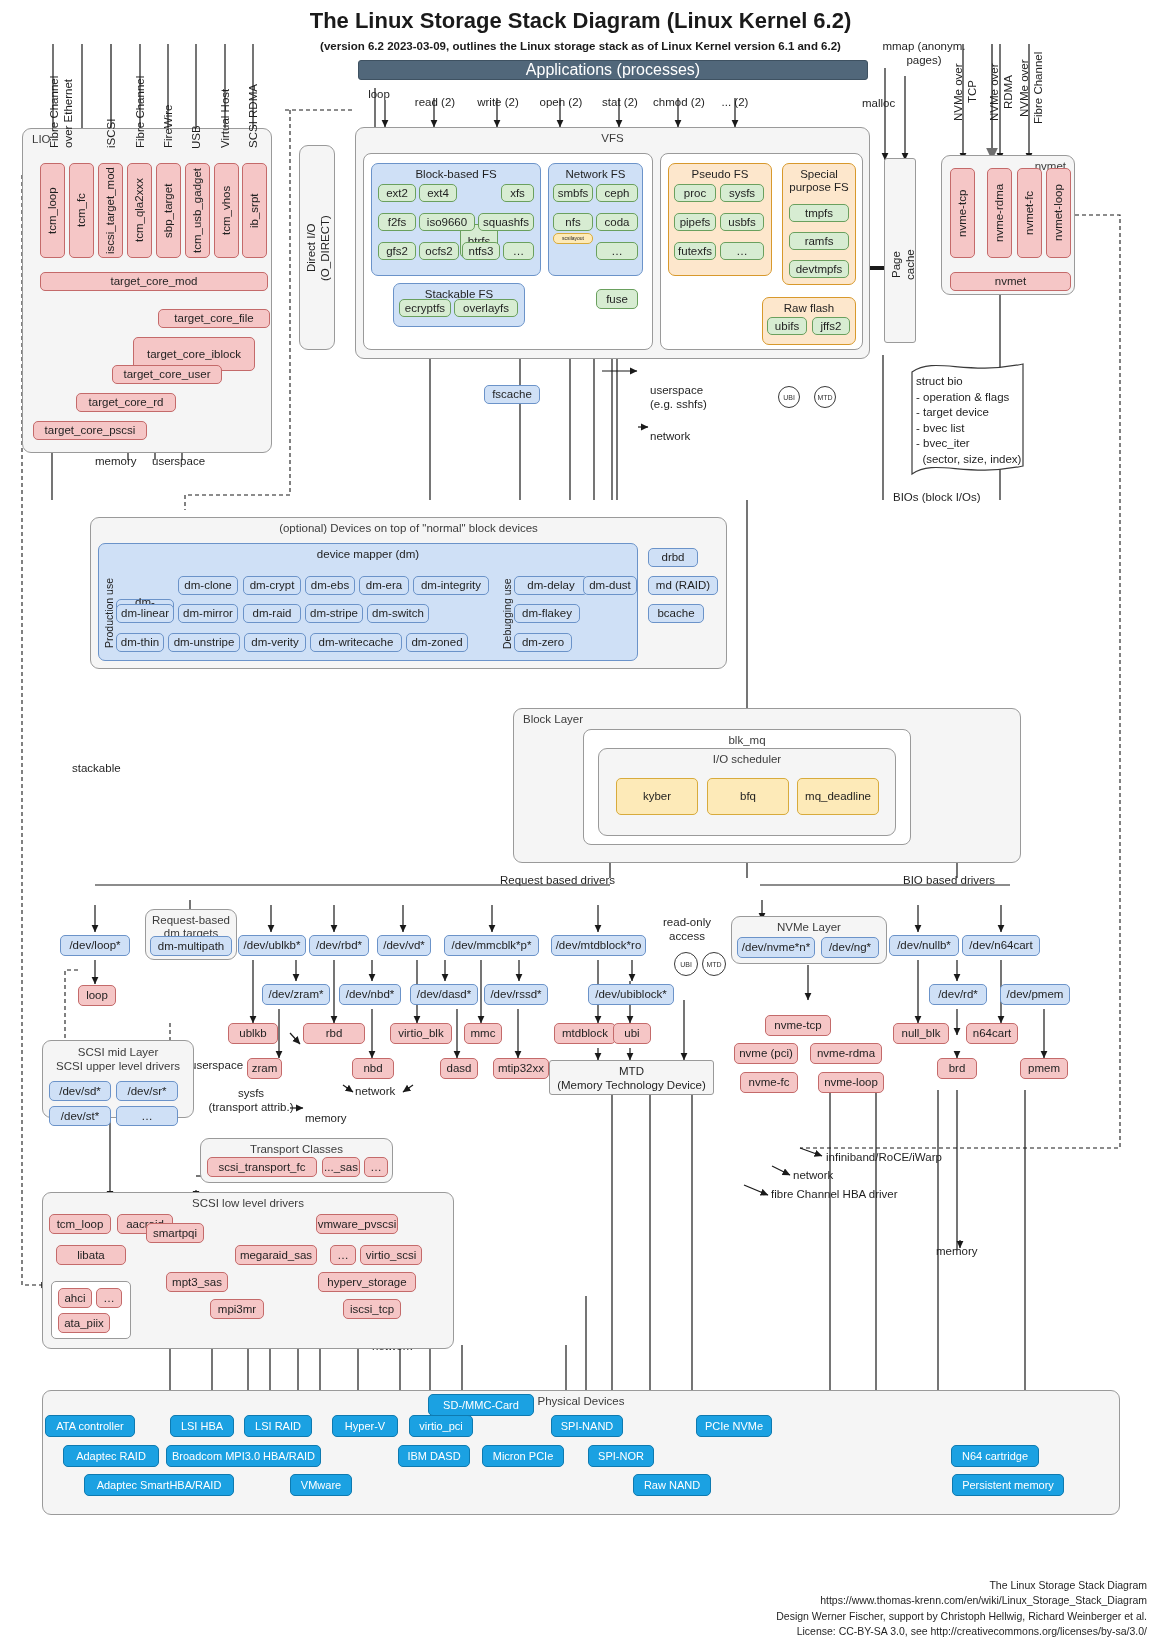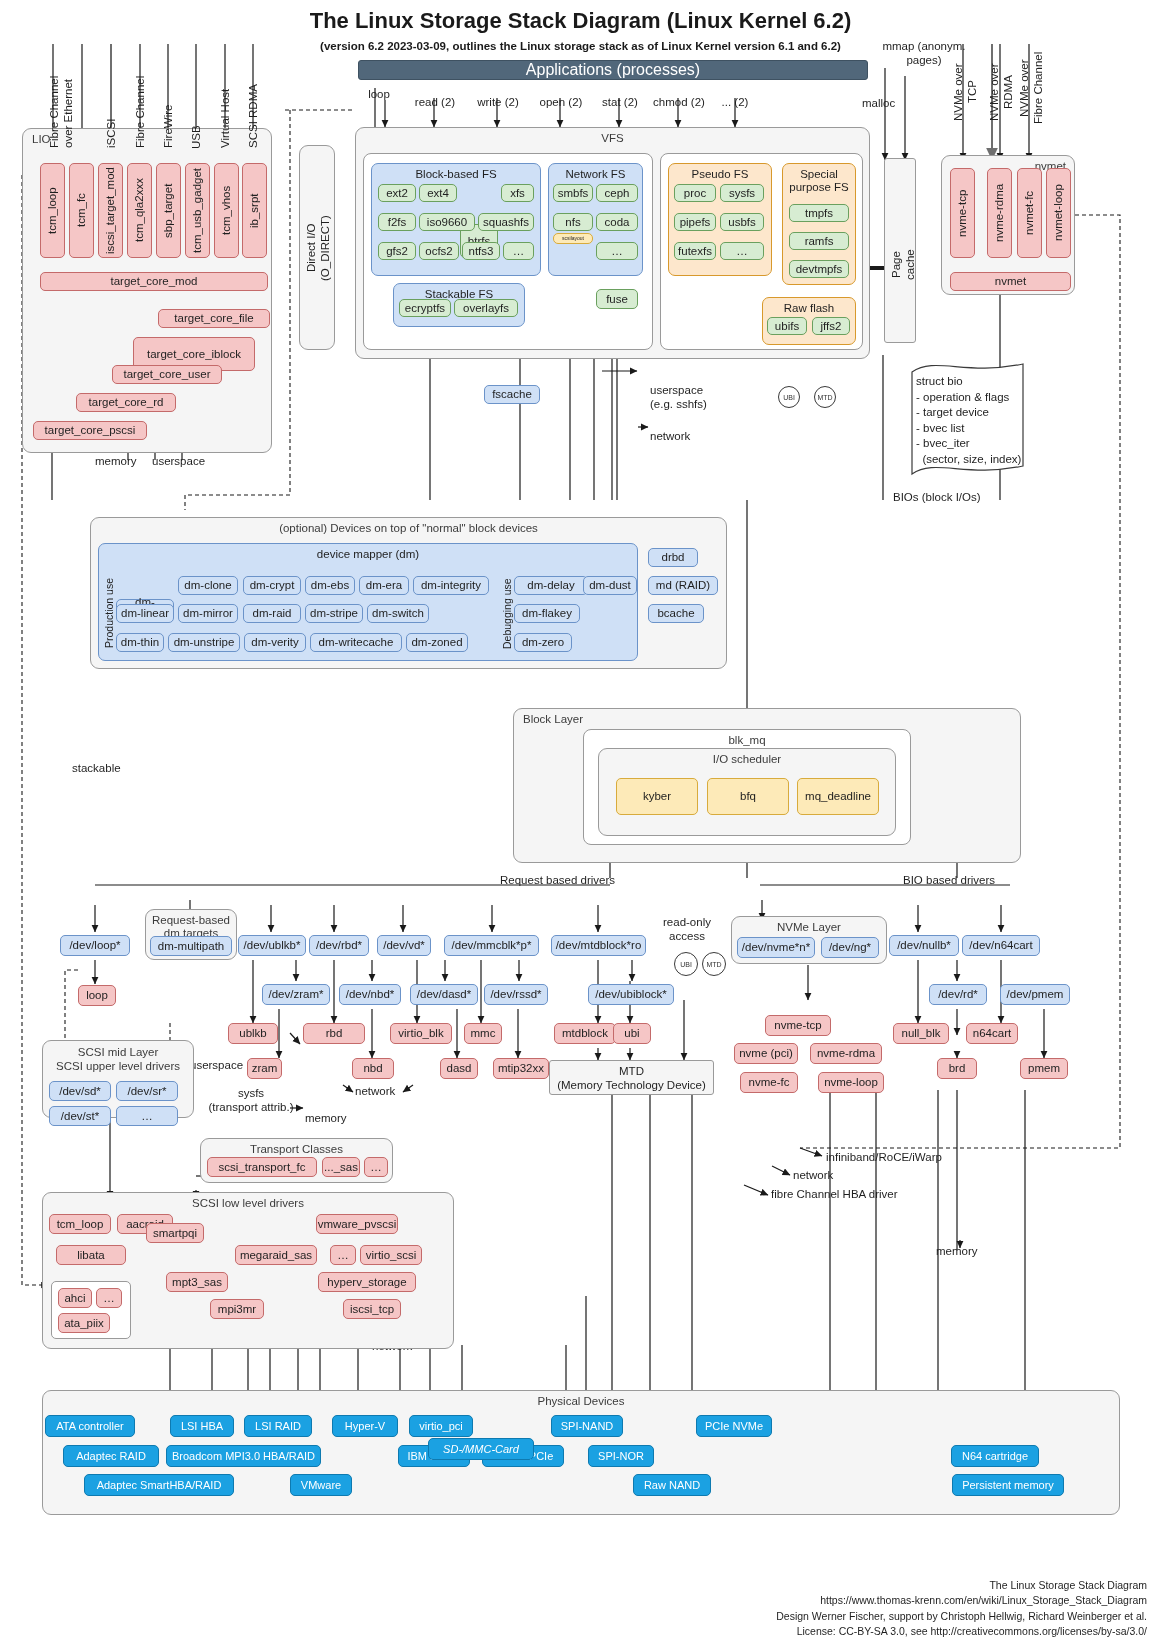--- a/index.html
+++ b/index.html
@@ -585,21 +585,21 @@
 
   <div class="box cyan" style="left:63px;top:1445px;width:96px;height:22px;">Adaptec RAID</div>
   <div class="box cyan" style="left:166px;top:1445px;width:155px;height:22px;">Broadcom MPI3.0 HBA/RAID</div>
   <div class="box cyan" style="left:398px;top:1445px;width:72px;height:22px;">IBM DASD</div>
   <div class="box cyan" style="left:482px;top:1445px;width:82px;height:22px;">Micron PCIe</div>
   <div class="box cyan" style="left:588px;top:1445px;width:66px;height:22px;">SPI-NOR</div>
   <div class="box cyan" style="left:951px;top:1445px;width:88px;height:22px;">N64 cartridge</div>
 
   <div class="box cyan" style="left:84px;top:1474px;width:150px;height:22px;">Adaptec SmartHBA/RAID</div>
   <div class="box cyan" style="left:290px;top:1474px;width:62px;height:22px;">VMware</div>
-  <div class="box cyan" style="left:428px;top:1438px;width:106px;height:22px;font-style:italic;">SD-/MMC-Card</div>
+  <div class="box cyan" style="left:428px;top:1394px;width:106px;height:22px;">SD-/MMC-Card</div>
   <div class="box cyan" style="left:633px;top:1474px;width:78px;height:22px;">Raw NAND</div>
   <div class="box cyan" style="left:952px;top:1474px;width:112px;height:22px;">Persistent memory</div>
 
   <div id="footer">
     <div>The Linux Storage Stack Diagram</div>
     <div>https://www.thomas-krenn.com/en/wiki/Linux_Storage_Stack_Diagram</div>
     <div>Design Werner Fischer, support by Christoph Hellwig, Richard Weinberger et al.</div>
     <div>License: CC-BY-SA 3.0, see http://creativecommons.org/licenses/by-sa/3.0/</div>
   </div>
 

